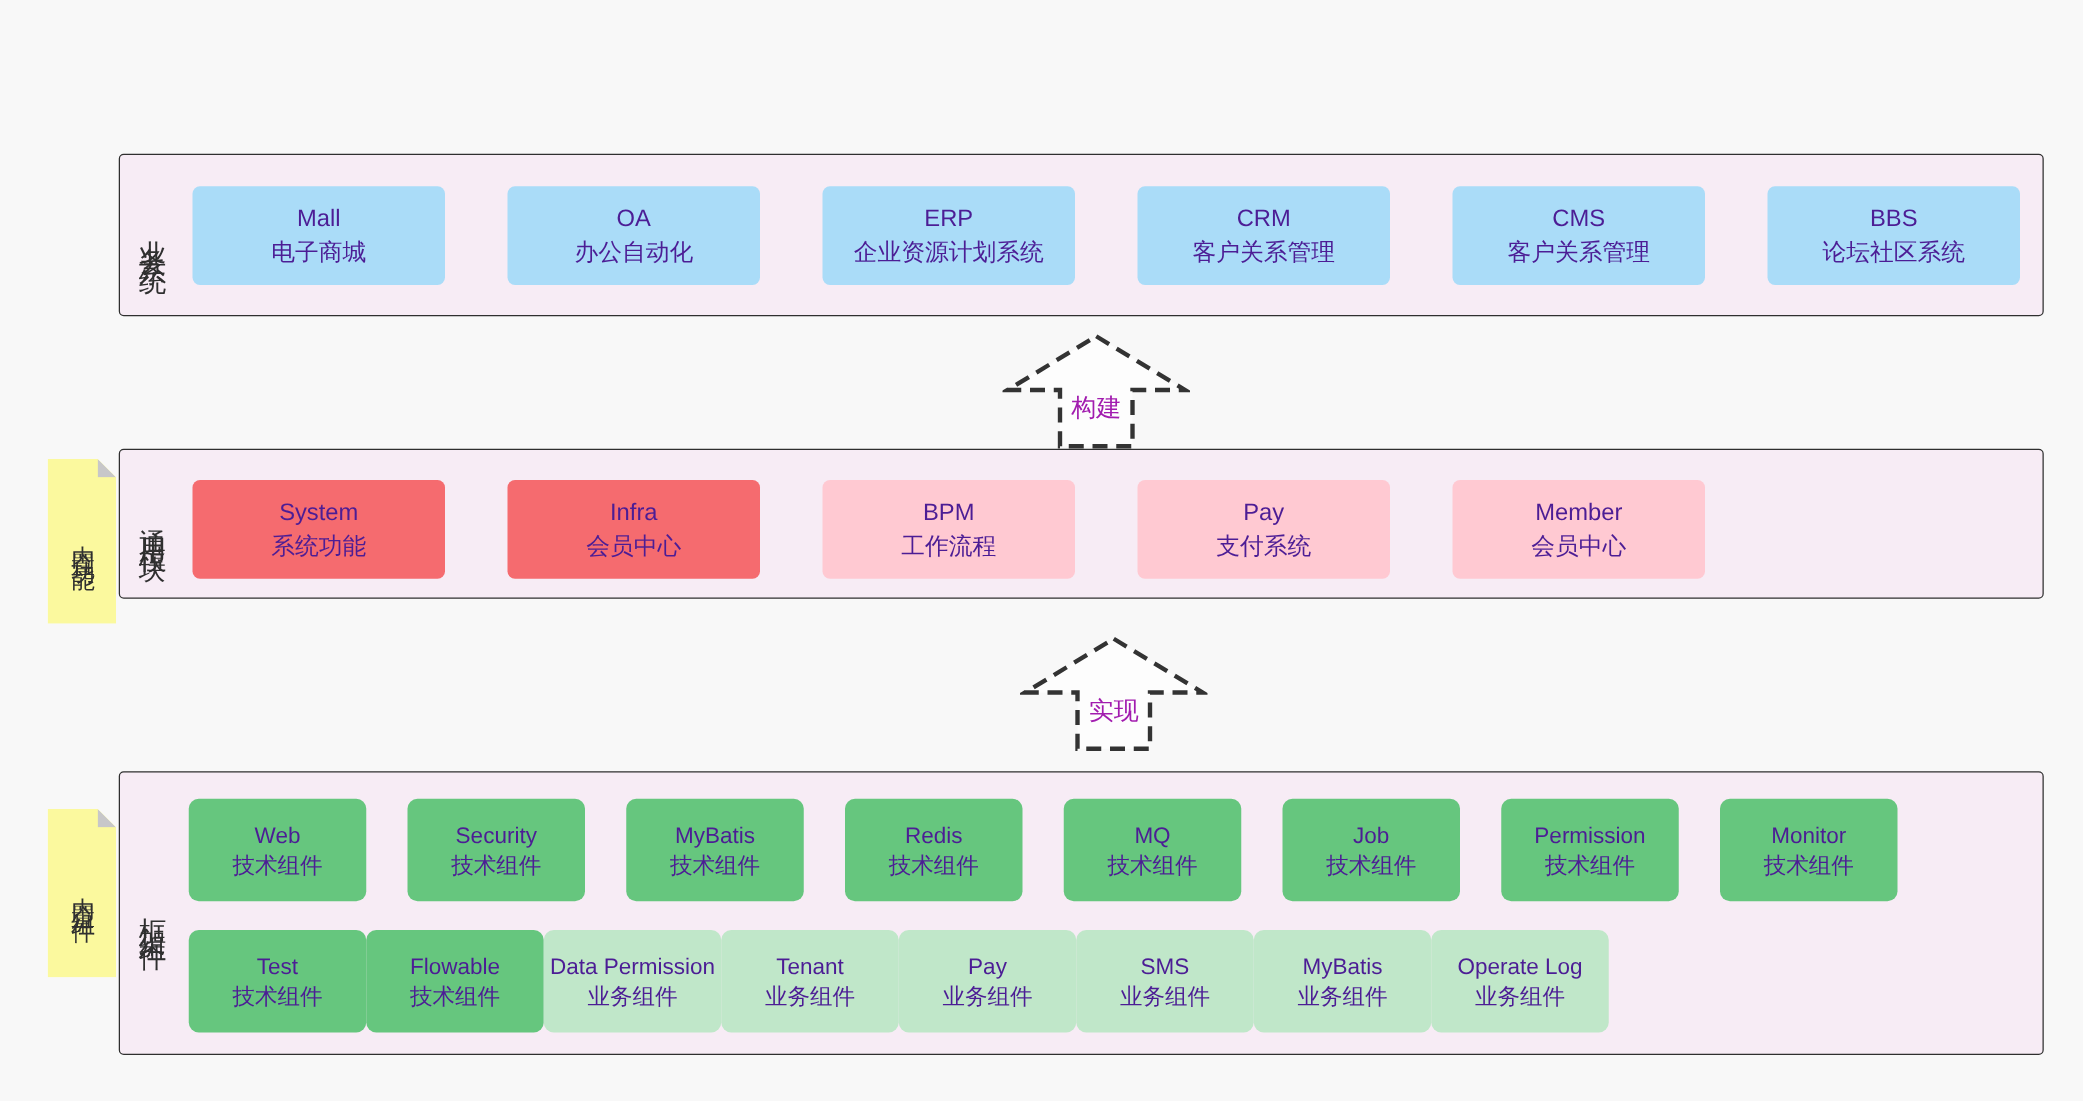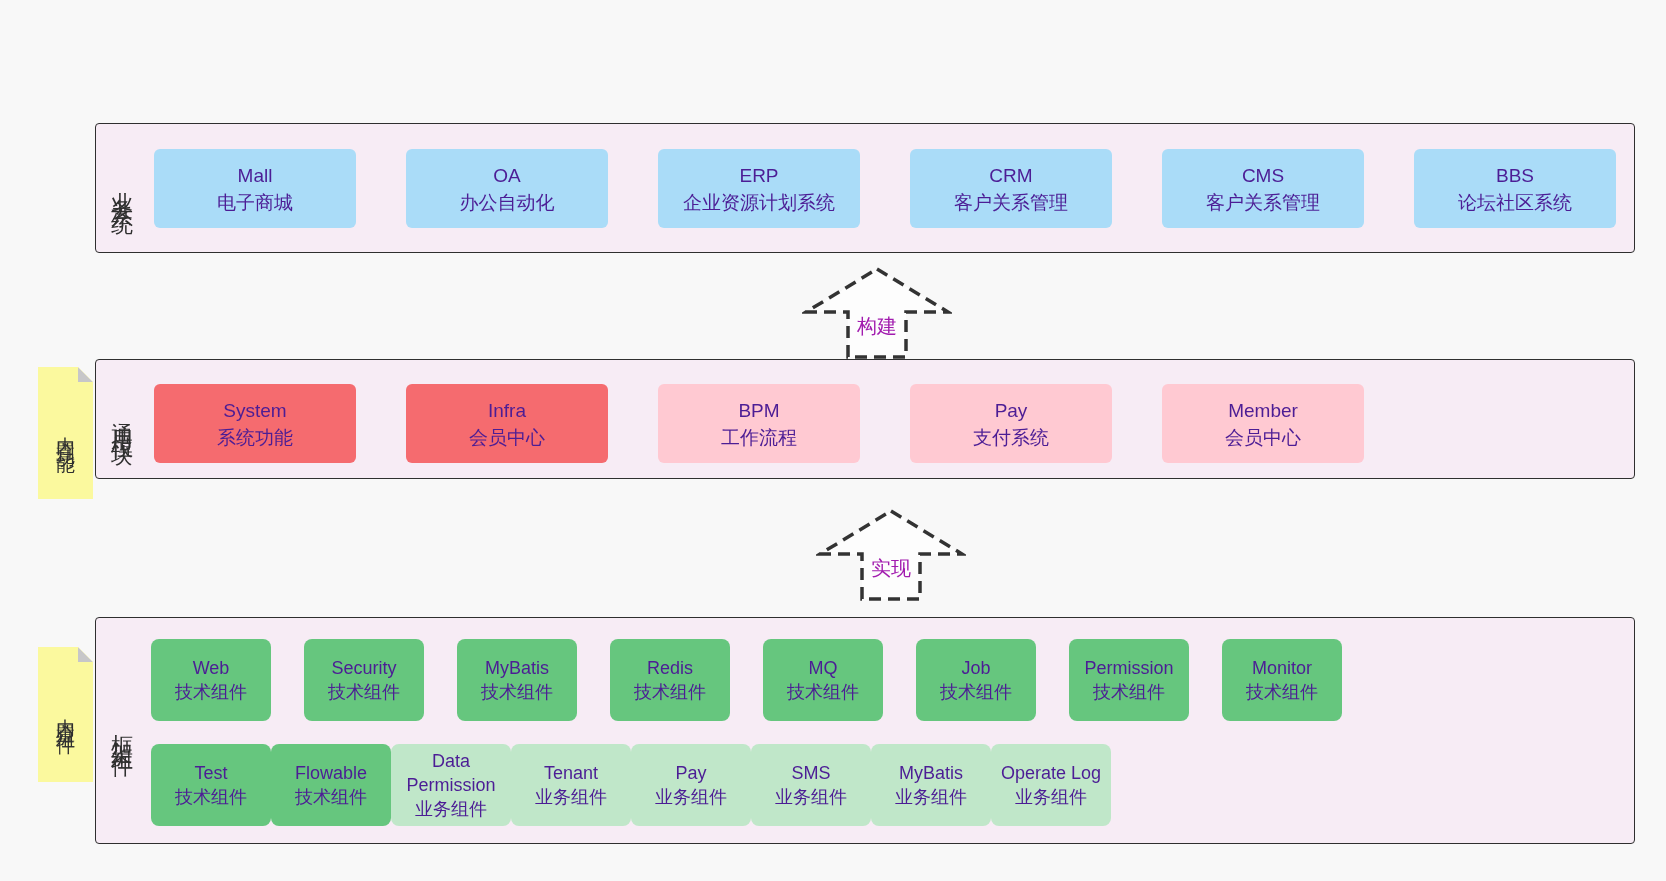--- a/index.html
+++ b/index.html
@@ -54,21 +54,21 @@
     flex-direction: column;
     align-items: center;
     justify-content: center;
     text-align: center;
     border-radius: 6px;
     font-size: 19px;
     line-height: 27px;
     color: #4c1d95;
   }
   .box-lg { width: 202px; height: 79px; }
-  .box-sm { width: 120px; height: 82px; border-radius: 8px; font-size: 18px; line-height: 24px; }
+  .box-sm { width: 142px; height: 82px; border-radius: 8px; font-size: 18px; line-height: 24px; }
 
   .v-blue       { background: #aadcf8; }
   .v-red        { background: #f56b6f; }
   .v-pink       { background: #ffc9d2; }
   .v-green      { background: #66c67e; }
   .v-lightgreen { background: #c0e7c9; }
 
   
   .sticky {
     position: absolute;

